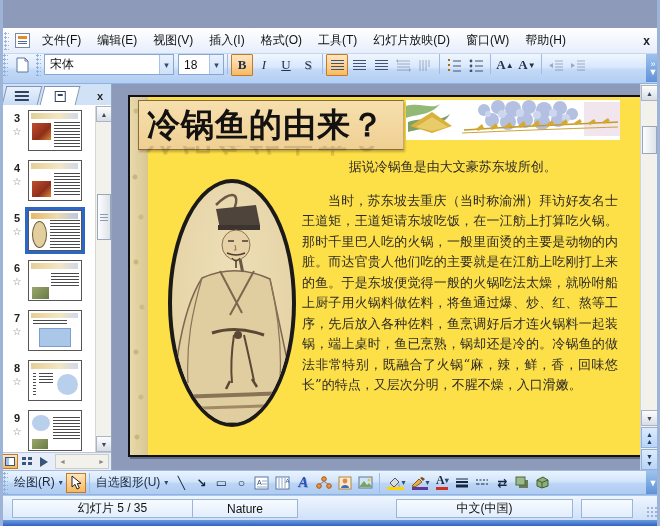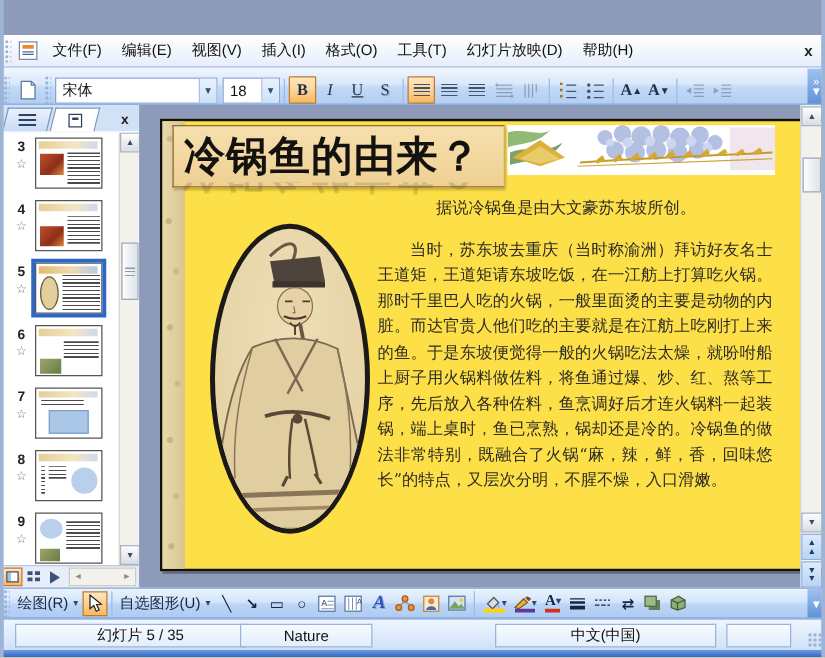--- a/index.html
+++ b/index.html
@@ -34,21 +34,21 @@
     background-size:4px 4px; }
   .doc-mini { width:15px; height:15px; background:#fff; border:1px solid #7a8aa5; position:relative; margin:0 4px; }
   .doc-mini::before{ content:""; position:absolute; left:2px; top:2px; width:9px; height:3px; background:#e88a2c; }
   .doc-mini::after{ content:""; position:absolute; left:2px; top:7px; width:9px; height:1px;
     box-shadow:0 2px 0 #4a6a9a; background:#4a6a9a; }
   .menu-item { padding:4px 8px; cursor:default; }
   .menubar .mclose { margin-left:auto; margin-right:10px; font-size:12px; font-weight:bold; color:#222; }
   
   .toolbar { position:absolute; top:54px; left:-3px; width:660px; height:30px;
     background:linear-gradient(#f0f6fe,#d9e8fb 45%,#c2d9f7 55%,#b3cef2);
-    border-bottom:1px solid #8db2e3; display:flex; align-items:flex-end; }
+    border-bottom:1px solid #8db2e3; display:flex; align-items:flex-start; }
   .tgrip { width:5px; height:22px; margin:0 3px;
     background-image:radial-gradient(circle at 1.5px 1.5px,#8fb0dc 1px,transparent 1.4px);
     background-size:4px 4px; }
   .tsep { width:1px; height:20px; background:#9cbbe6; margin:0 3px; }
   .tbtn { min-width:22px; height:22px; display:flex; align-items:center; justify-content:center;
     border:1px solid transparent; border-radius:1px; font-size:13px; color:#21324c; position:relative; }
   .tbtn.on { background:linear-gradient(#ffe6c0,#fcd39a 50%,#f7b95f); border-color:#c27a26; }
   .tbtn.dis { opacity:.42; }
   .combo { height:21px; background:#fff; border:1px solid #86a7d3; display:flex; align-items:center;
     font-size:12px; color:#111; padding-left:5px; }
@@ -185,20 +185,21 @@
   <div class="menubar">
     <span class="mgrip"></span>
     <span class="doc-mini"></span>
     <span class="menu-item">文件(F)</span>
     <span class="menu-item">编辑(E)</span>
     <span class="menu-item">视图(V)</span>
     <span class="menu-item">插入(I)</span>
     <span class="menu-item">格式(O)</span>
     <span class="menu-item">工具(T)</span>
     <span class="menu-item">幻灯片放映(D)</span>
+    <span class="menu-item">窗口(W)</span>
     <span class="menu-item">帮助(H)</span>
     <span class="mclose">x</span>
   </div>
 
   <div class="toolbar">
     <span class="tgrip"></span>
     <div class="tbtn">
       <svg class="ic" width="15" height="16" viewBox="0 0 15 16">
         <path d="M2 1h8l3 3v11H2z" fill="#fff" stroke="#5a78a0"></path>
           <path d="M10 1v3h3" fill="none" stroke="#5a78a0"></path>

